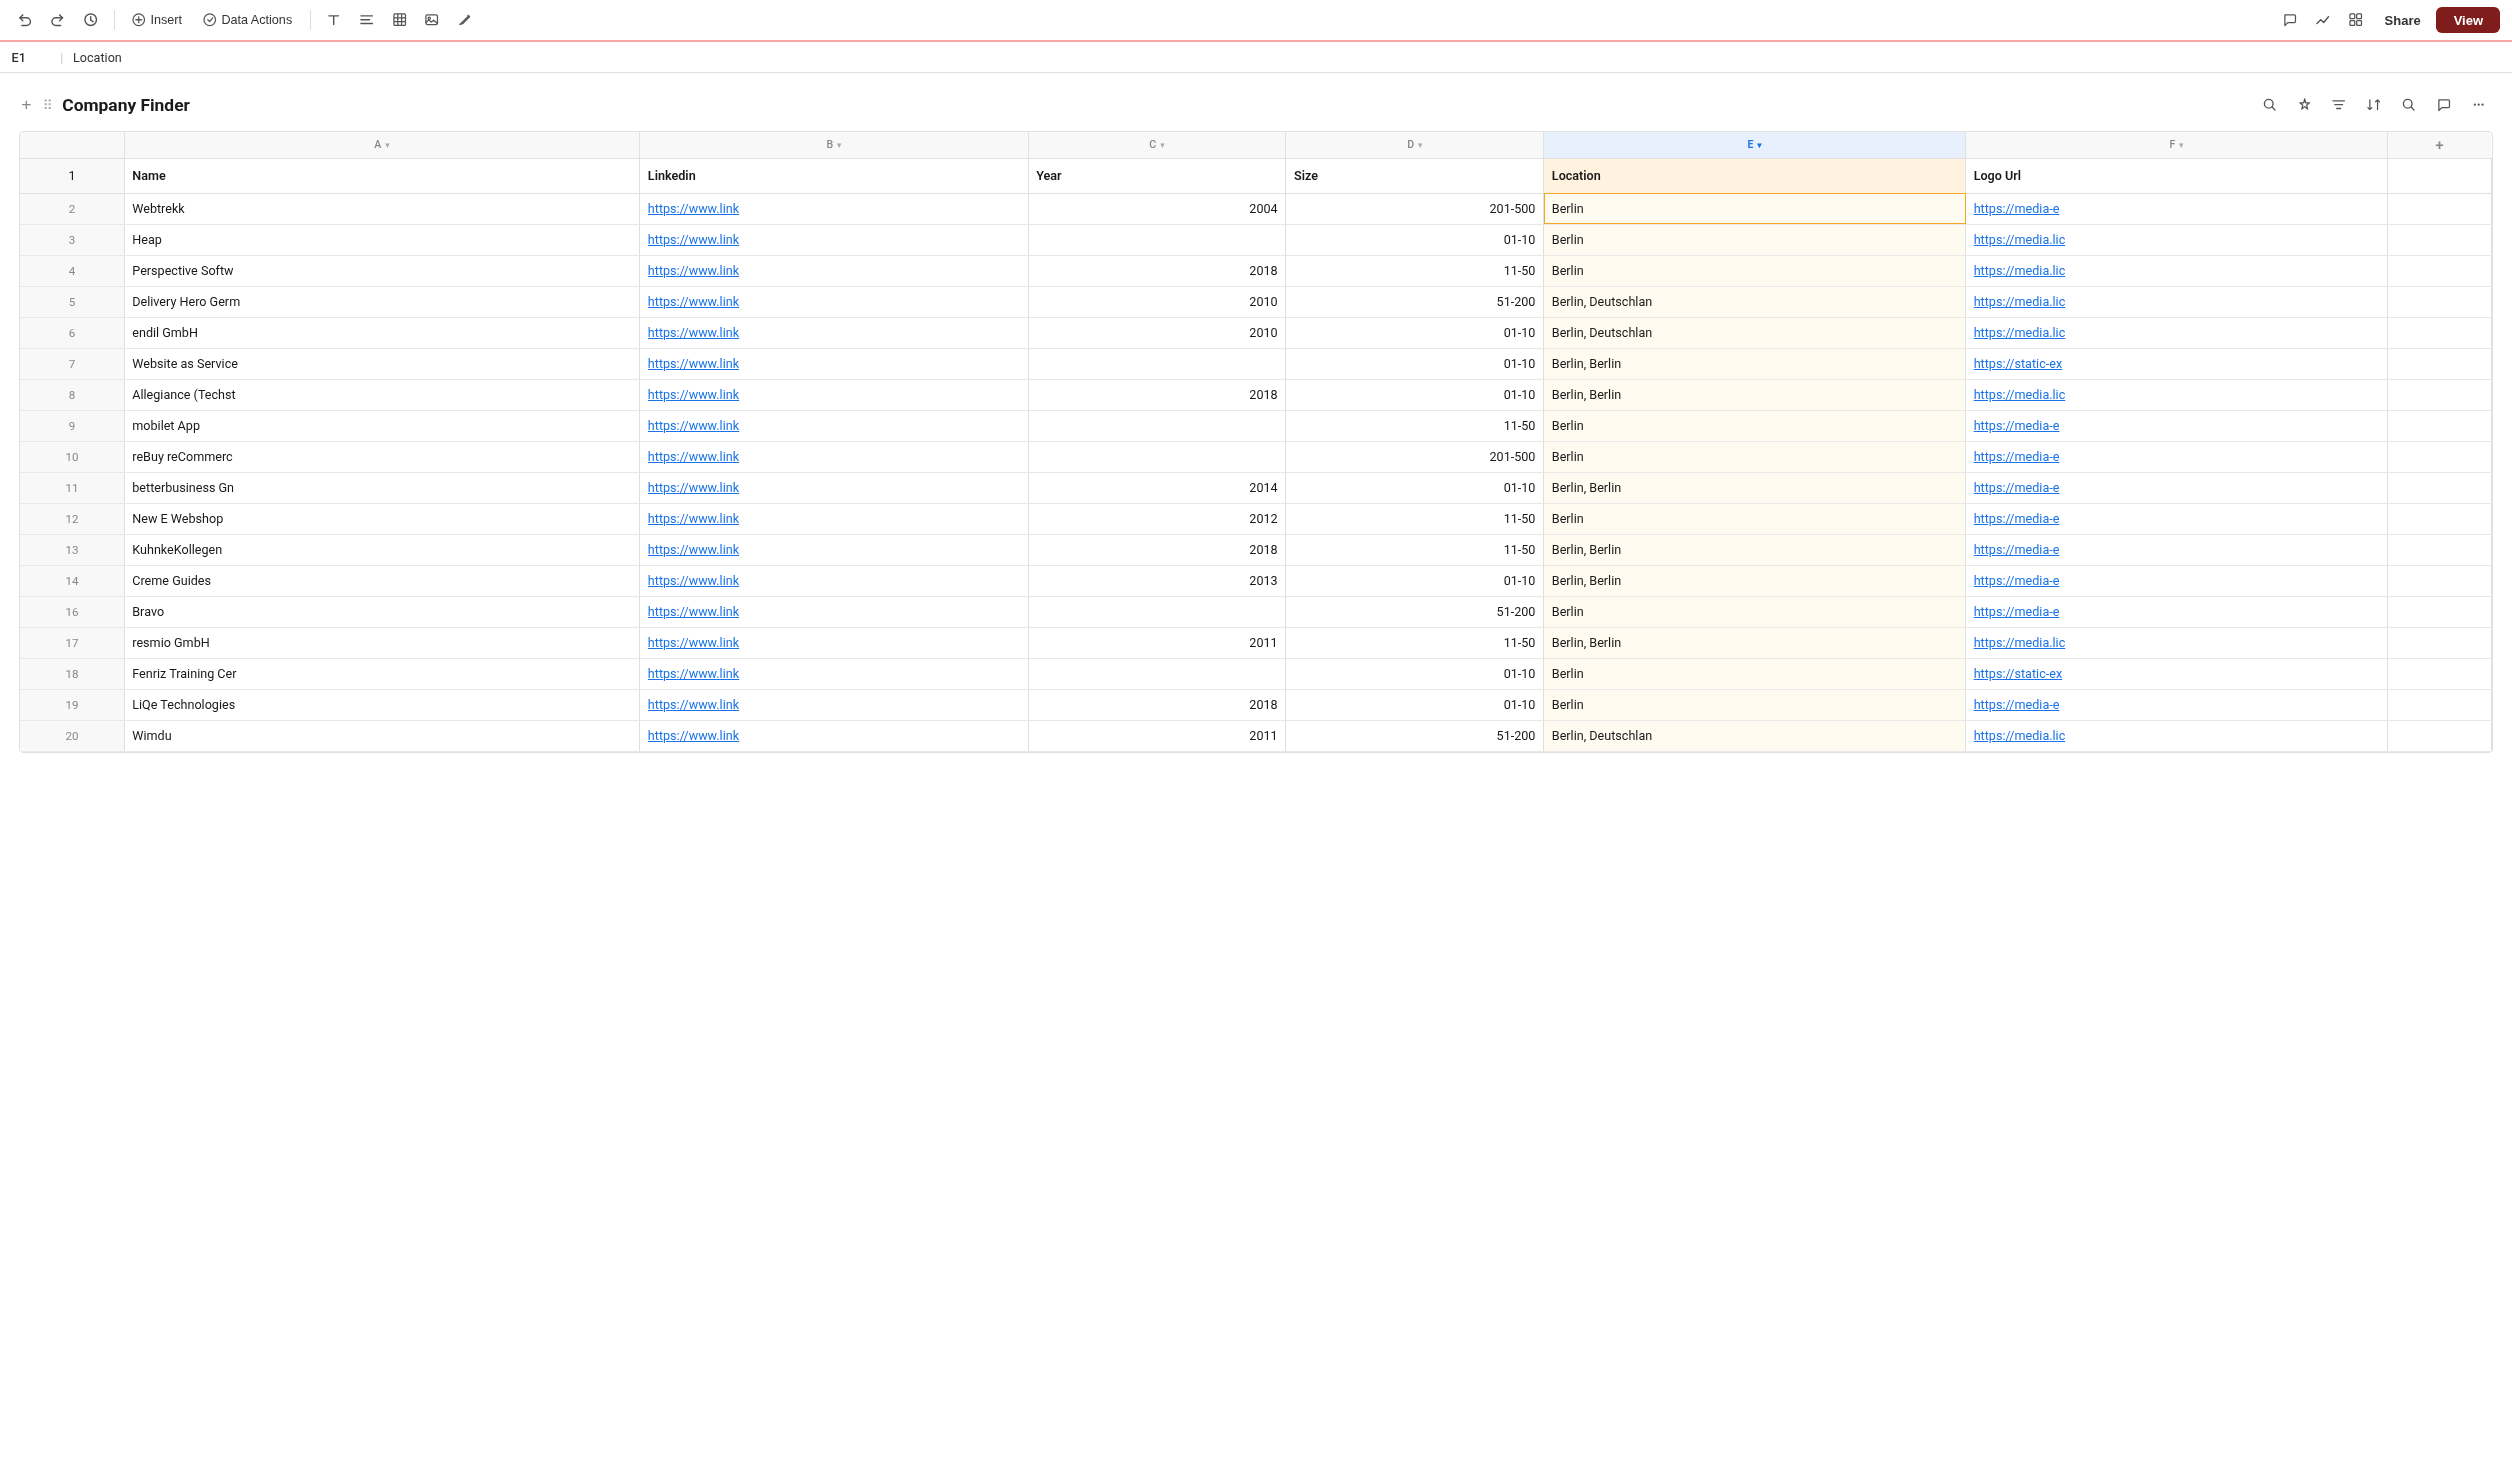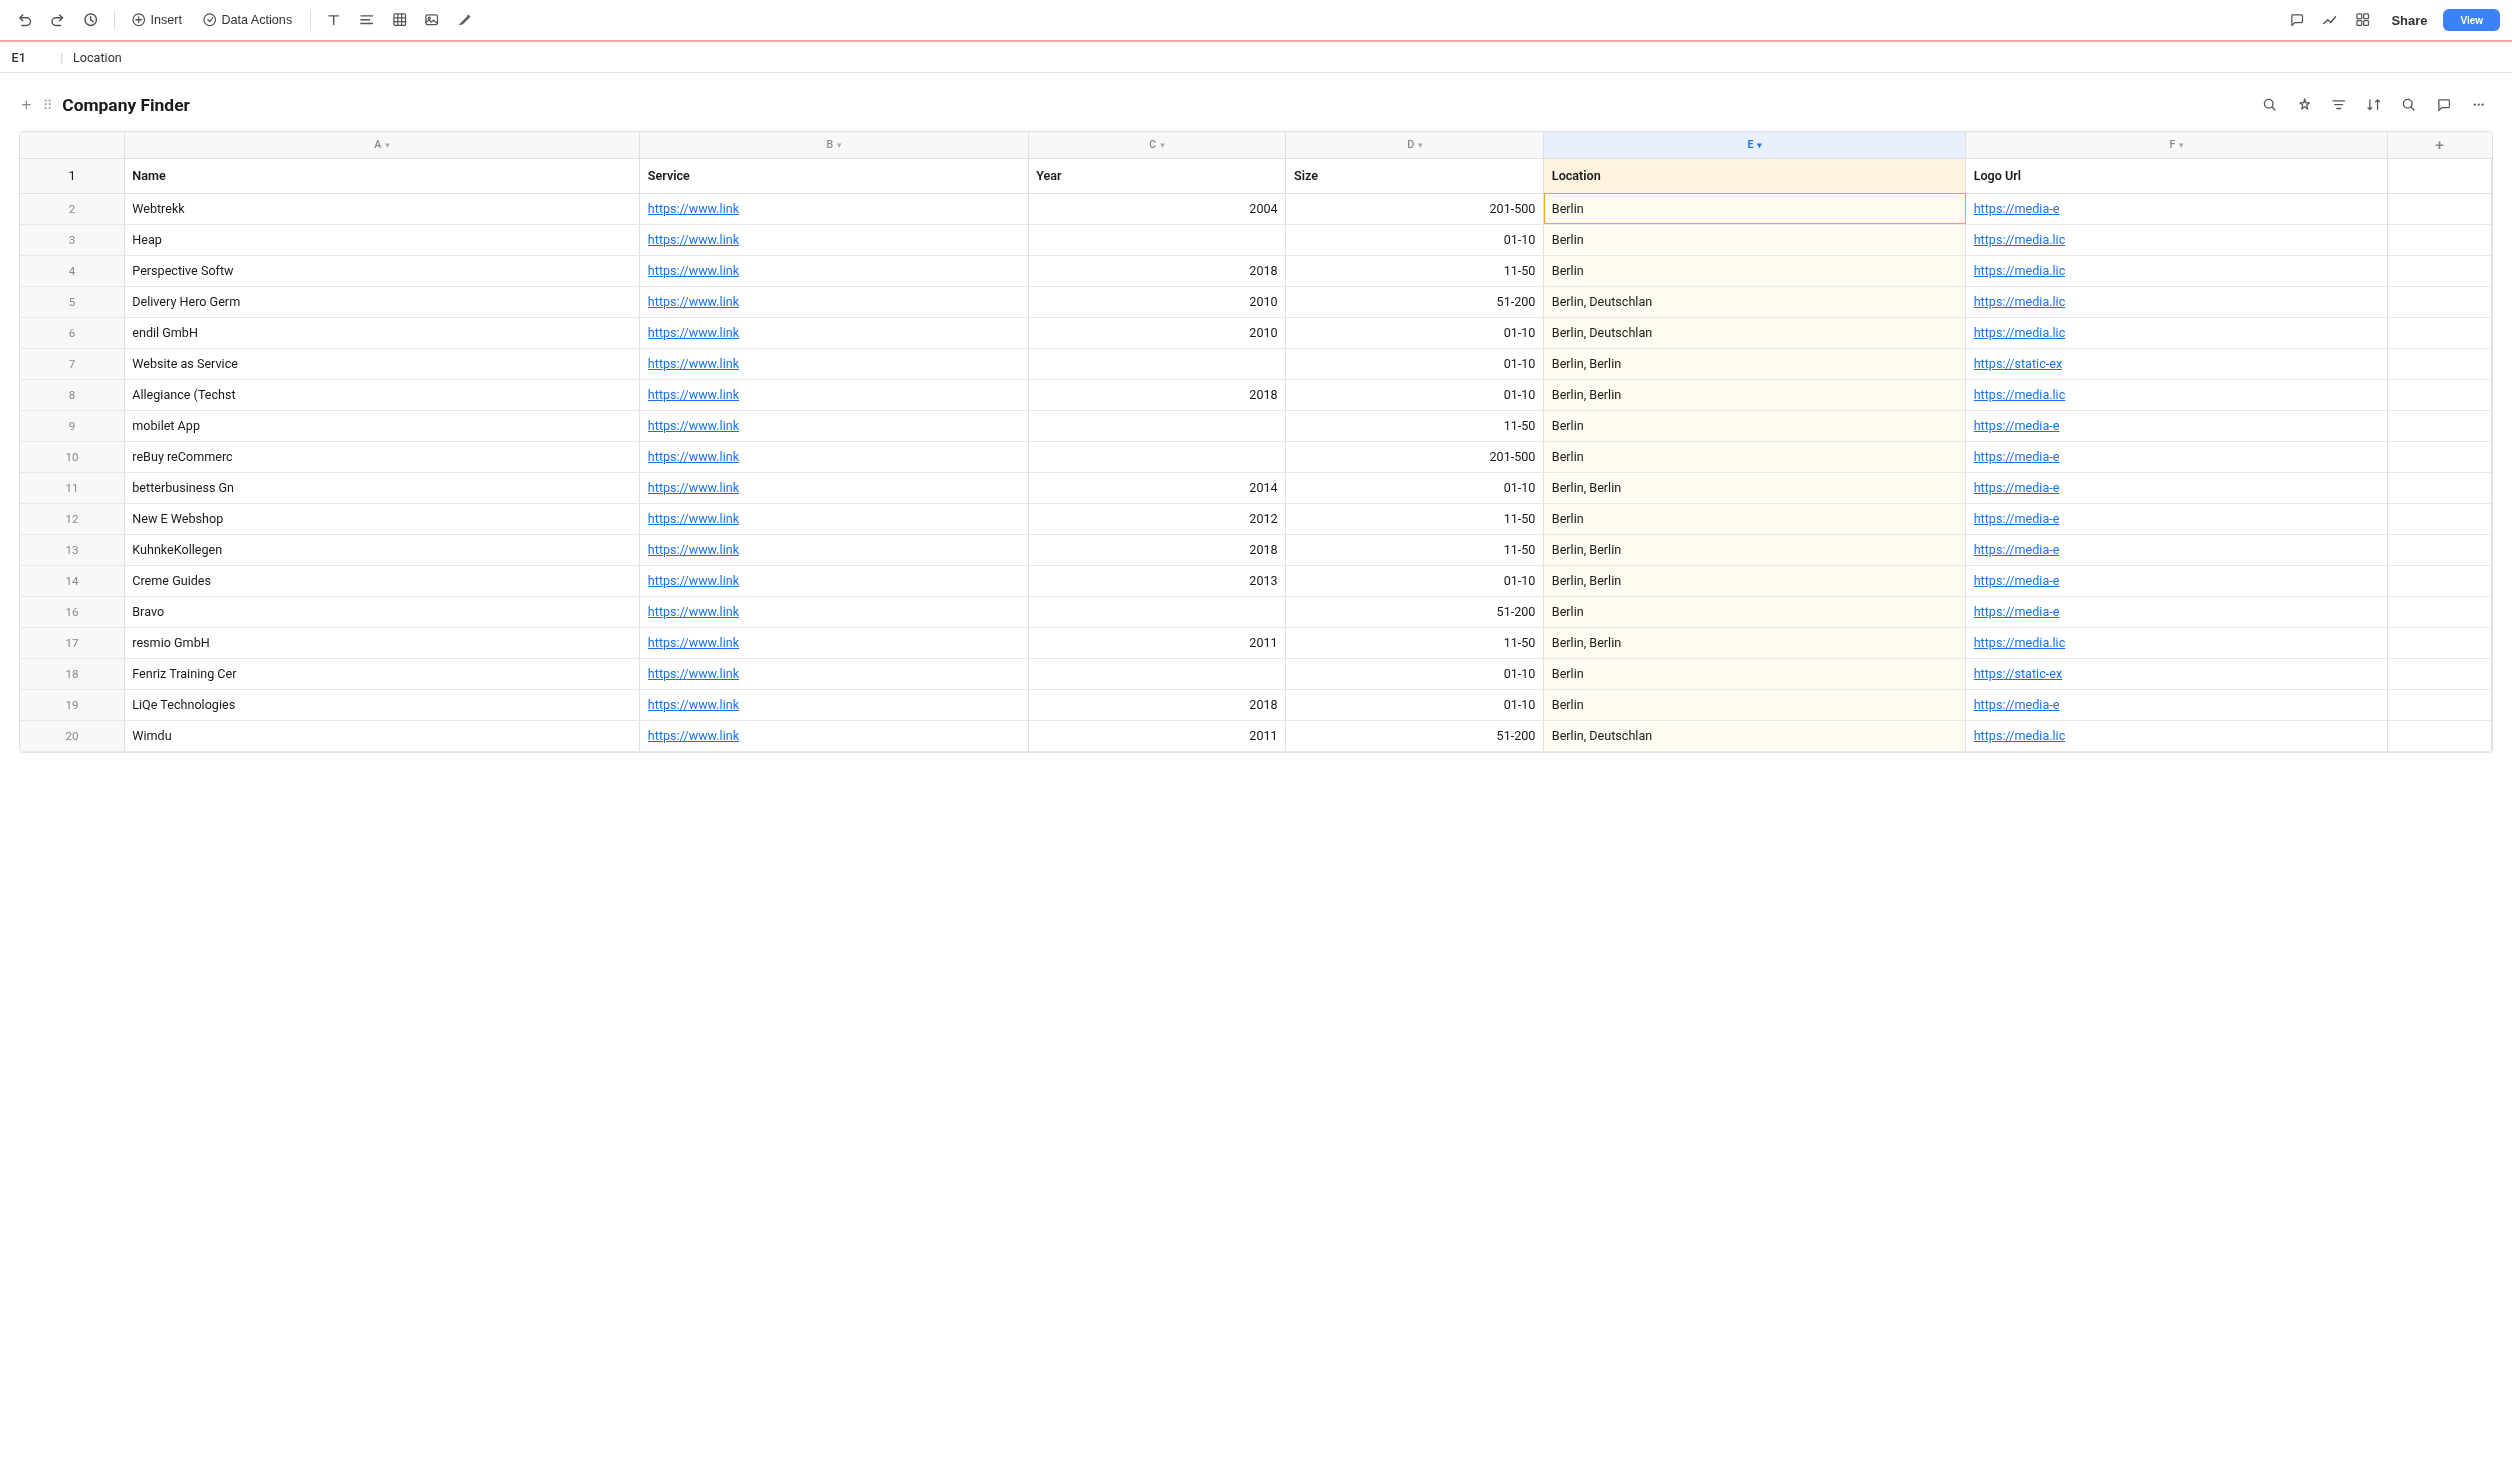--- a/index.html
+++ b/index.html
@@ -20,22 +20,22 @@
       display: flex; align-items: center; gap: 4.8px;
       background: none; border: none; cursor: pointer; padding: 3.9px 7.7px;
       border-radius: 3.9px; color: #333; font-size: 12.6px;
     }
     .toolbar-spacer { flex: 1; }
     .share-btn {
       background: none; border: none; cursor: pointer; padding: 3.9px 9.7px;
       border-radius: 3.9px; color: #333; font-size: 13px; font-weight: 700;
     }
     .view-btn {
-      background: #3b82f6; border: none; cursor: pointer; padding: 5.8px 17.4px;
-      border-radius: 5.8px; color: #fff; font-size: 10px; font-weight: 600;
+      background: #7f1d1d; border: none; cursor: pointer; padding: 5.8px 17.4px;
+      border-radius: 5.8px; color: #fff; font-size: 13px; font-weight: 600;
     }
 
     
     .cell-ref-bar {
       display: flex; align-items: center;
       padding: 3.9px 11.6px; border-bottom: 1px solid #e0e0e0;
       height: 31px; gap: 9.7px;
     }
     .cell-ref {
       font-size: 12.6px; font-weight: 500; color: #333; min-width: 39px;
@@ -358,21 +358,21 @@
 
         <tr class="data-header-row">
           <th class="row-num">1</th>
           <th class="col-A">
             <div class="col-label-inner">
               <span>Name</span>
             </div>
           </th>
           <th class="col-B">
             <div class="col-label-inner">
-              <span>Service</span>
+              <span>Linkedin</span>
             </div>
           </th>
           <th class="col-C">
             <div class="col-label-inner">
               <span>Year</span>
             </div>
           </th>
           <th class="col-D">
             <div class="col-label-inner">
               <span>Size</span>

